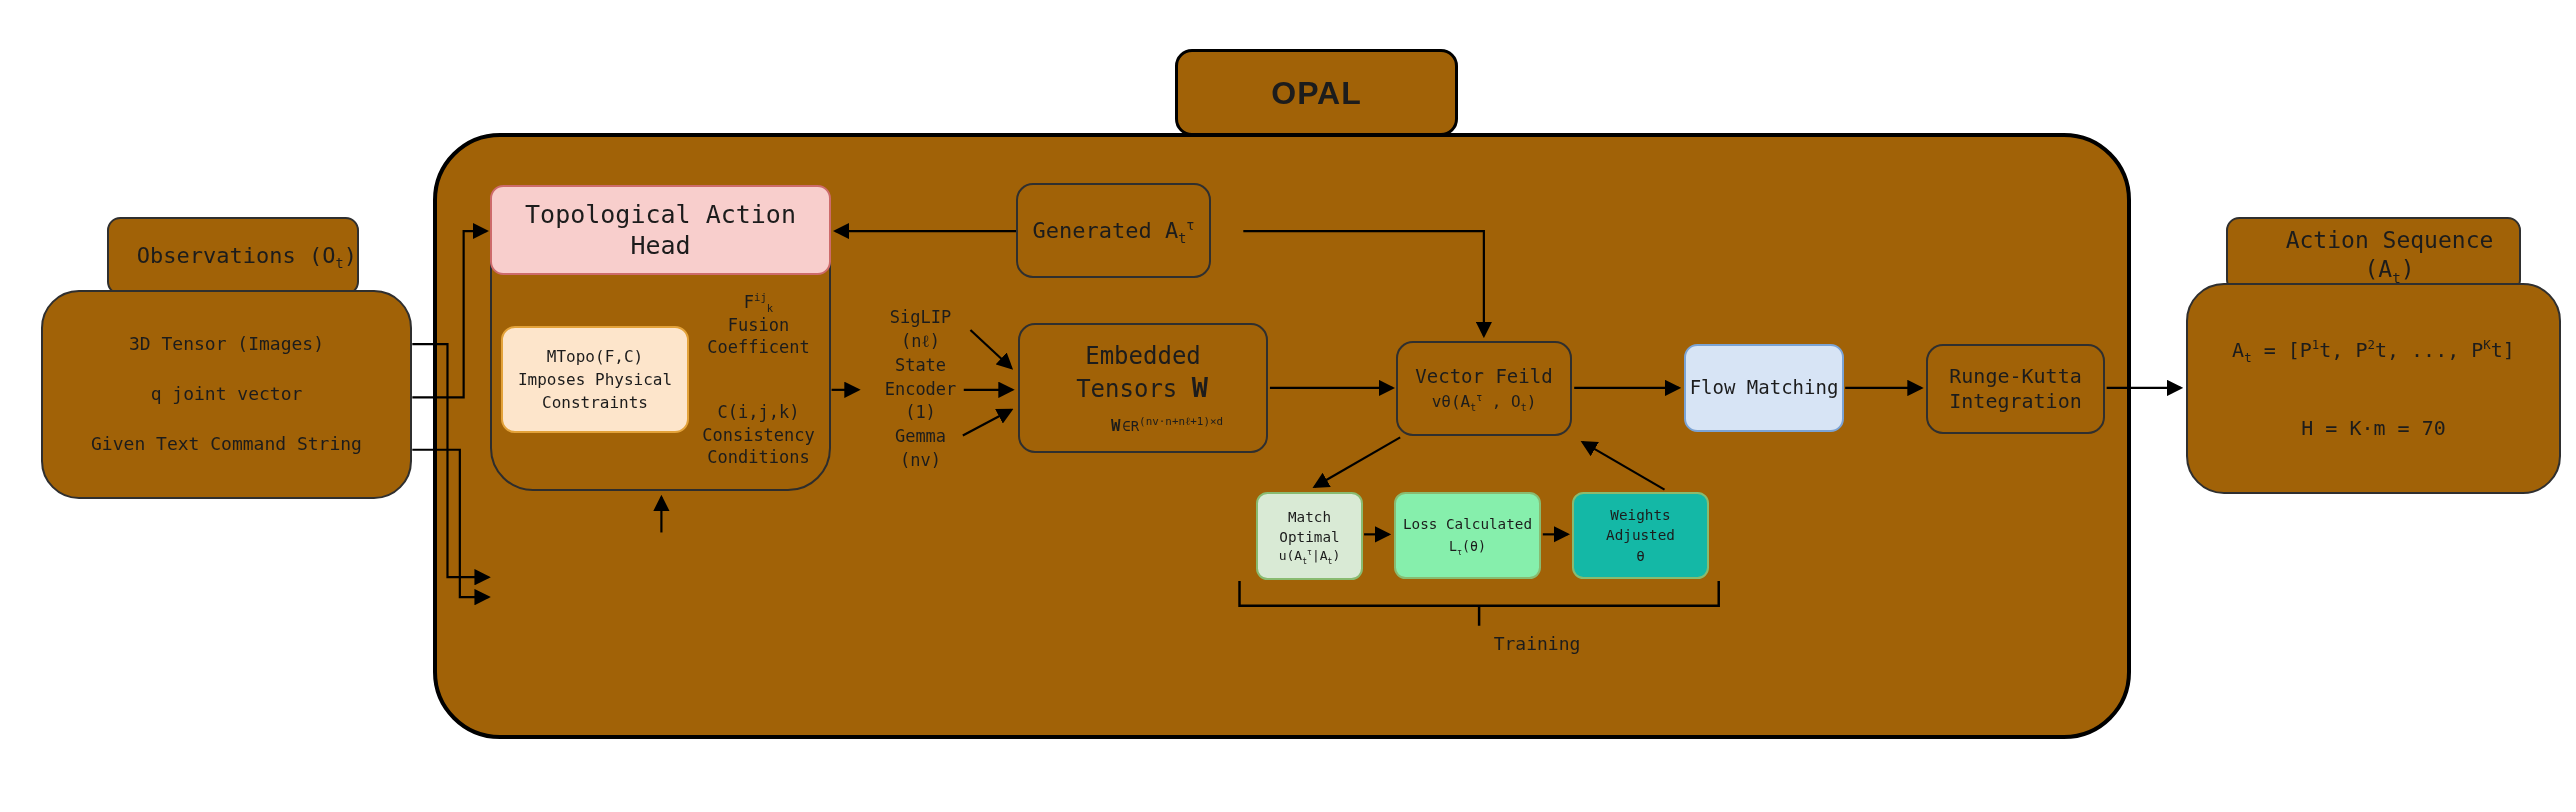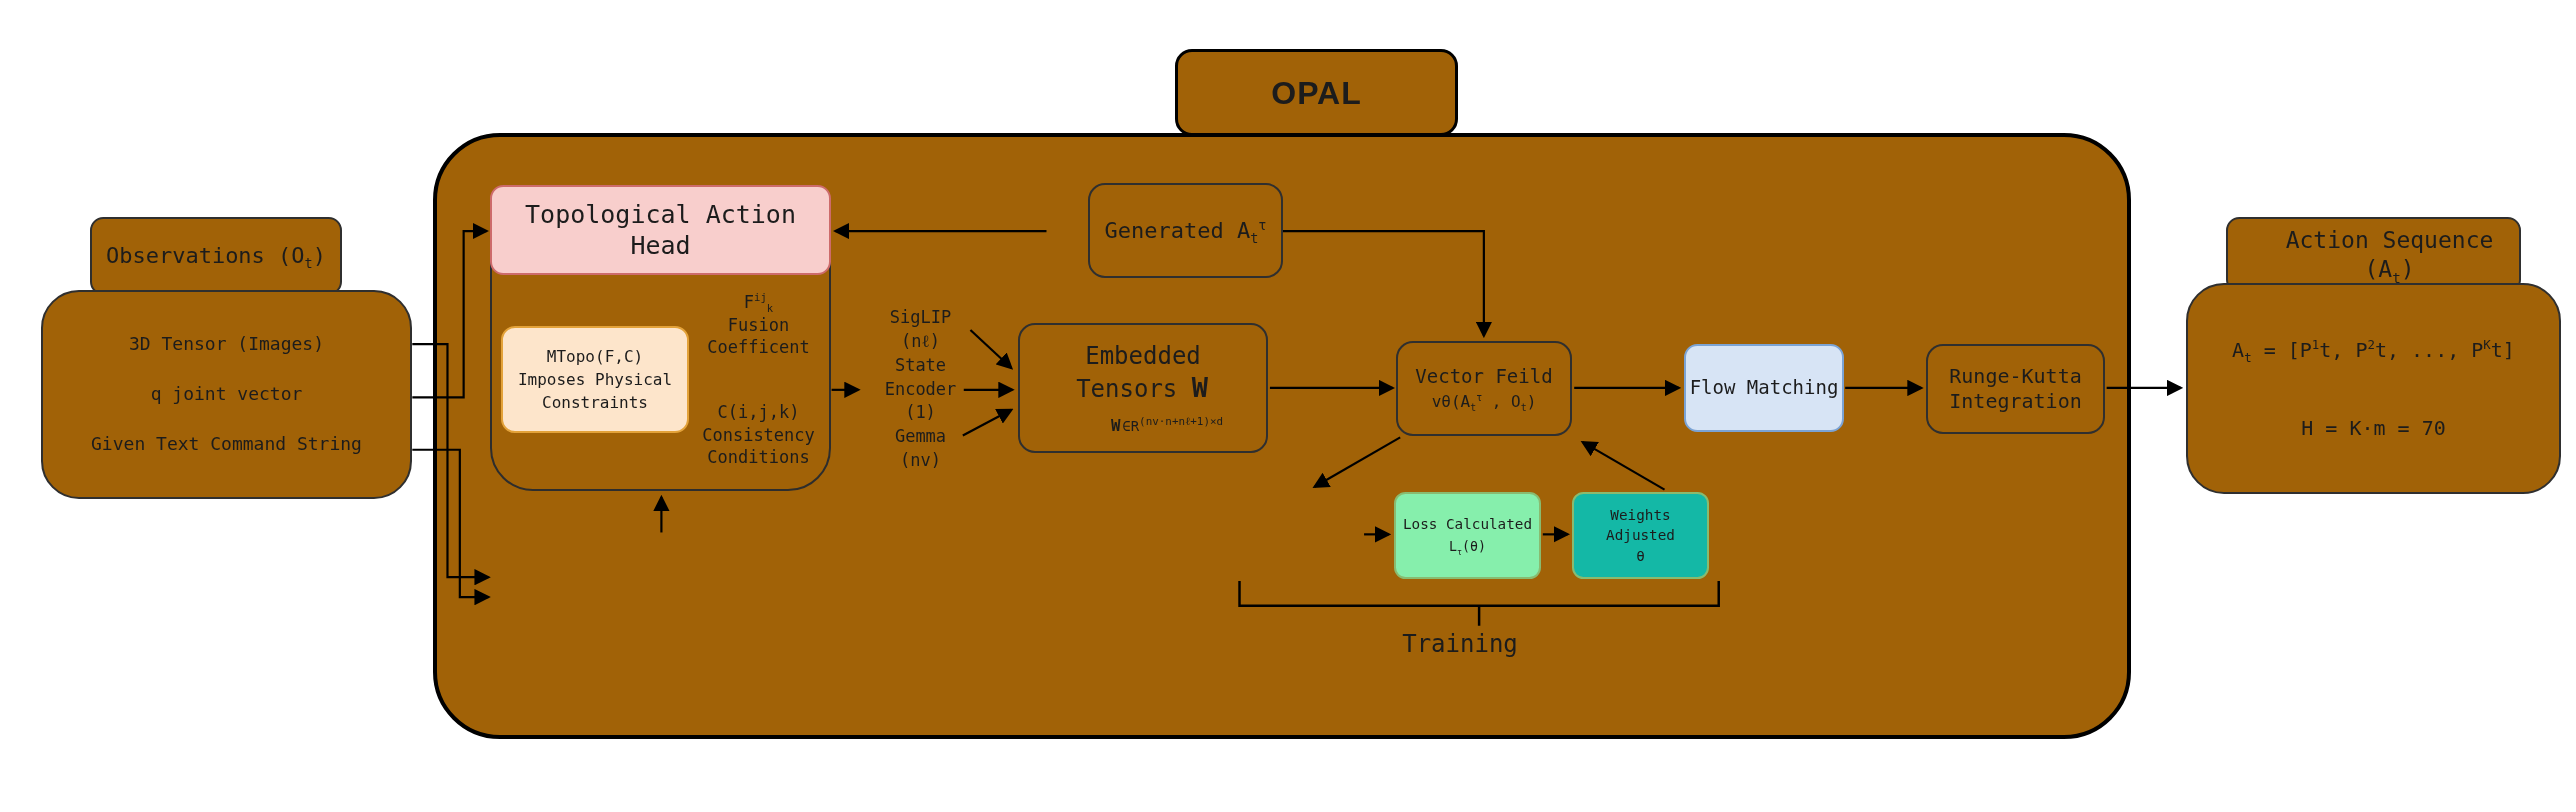--- a/index.html
+++ b/index.html
@@ -48,21 +48,21 @@
       <path d="M1434,562 L1460,562" marker-end="url(#arr)"></path>
       <path d="M1622,562 L1648,562" marker-end="url(#arr)"></path>
       <path stroke-width="2.6" d="M1303,611 L1303,637 L1807,637 L1807,611 M1555,637 L1555,658"></path>
     </g>
   </svg>
 
   <div class="box z4" style="left:1175px;top:49px;width:283px;height:87px;border:3.8px solid #000;border-radius:17px;">
     <span style="font-family:'Liberation Sans',sans-serif;font-weight:bold;font-size:32px;letter-spacing:1px;">OPAL</span>
   </div>
 
-  <div class="box z3" style="left:90px;top:217px;width:252px;height:78px;border-radius:13.3px;font-size:22px;">
+  <div class="box z3" style="left:107px;top:217px;width:252px;height:78px;border-radius:13.3px;font-size:22px;align-items:flex-end;">
     <span>Observations (O<sub>t</sub>)</span>
   </div>
   <div class="box z3" style="left:41px;top:290px;width:371px;height:209px;border-radius:38px;font-size:18px;justify-content:space-evenly;padding:13.3px 0;">
     <span>3D Tensor (Images)</span>
     <span>q joint vector</span>
     <span>Given Text Command String</span>
   </div>
 
   <div class="box z3" style="left:490px;top:185px;width:341px;height:306px;border-radius:17px 17px 43px 43px;border-color:#2d2d2d;"></div>
   <div class="box z3" style="left:490px;top:185px;width:341px;height:90px;border-radius:13.3px;background:#f8cecc;border-color:#cd6b6b;font-size:25px;">
@@ -99,48 +99,53 @@
     <span>Embedded</span>
     <span>
       <span>Tensors</span>
       <span class="fw">W</span>
     </span>
     <span style="font-size:14px;margin-top:11.4px;margin-left:48px;">
       <span class="fw">W</span><span>∈R</span><sup style="font-size:.78em;">(nv·n+nℓ+1)×d</sup>
     </span>
   </div>
 
-  <div class="box z3" style="left:1088px;top:183px;width:195px;height:95px;border-radius:17px;font-size:22px;">
+  <div class="box z3" style="left:1016px;top:183px;width:195px;height:95px;border-radius:17px;font-size:22px;">
     <span>Generated A<sub>t</sub><sup>τ</sup></span>
   </div>
 
   <div class="box z3" style="left:1396px;top:341px;width:176px;height:95px;border-radius:17px;font-size:19px;">
     <span>Vector Feild</span>
     <span style="font-size:16px;margin-top:3.8px;">vθ(A<sub>t</sub><sup>τ</sup> , O<sub>t</sub>)</span>
   </div>
 
   <div class="box z3" style="left:1684px;top:344px;width:160px;height:88px;border-radius:13.3px;background:#d7e4f5;border-color:#7ba3d4;font-size:19px;">
     <span>Flow Matching</span>
   </div>
 
   <div class="box z3" style="left:1926px;top:344px;width:179px;height:90px;border-radius:17px;font-size:20px;">
     <span>Runge-Kutta</span>
     <span>Integration</span>
   </div>
 
+  <div class="box z3" style="left:1256px;top:492px;width:107px;height:88px;border-radius:11.4px;background:#d9ead5;border-color:#89bb70;font-size:14.3px;line-height:1.4;">
+    <span>Match</span>
+    <span>Optimal</span>
+    <span style="font-size:13px;">u(A<sub>t</sub><sup>τ</sup>|A<sub>t</sub>)</span>
+  </div>
   <div class="box z3" style="left:1394px;top:492px;width:147px;height:87px;border-radius:11.4px;background:#86efac;border-color:#89bb70;font-size:14.3px;line-height:1.6;">
     <span>Loss Calculated</span>
     <span style="font-size:13.3px;">L<sub>τ</sub>(θ)</span>
   </div>
   <div class="box z3" style="left:1572px;top:492px;width:137px;height:87px;border-radius:11.4px;background:#14b8a6;border-color:#89bb70;font-size:14.3px;line-height:1.4;">
     <span>Weights</span>
     <span>Adjusted</span>
     <span>θ</span>
   </div>
-  <div class="box noborder z3" style="left:1398px;top:630px;width:124px;height:28.5px;font-size:24px;">
+  <div class="box noborder z3" style="left:1475px;top:630px;width:124px;height:28.5px;font-size:18px;">
     <span>Training</span>
   </div>
 
   <div class="box z3" style="left:2226px;top:217px;width:295px;height:76px;border-radius:13.3px;font-size:23px;padding-left:32px;">
     <span>Action Sequence (A<sub>t</sub>)</span>
   </div>
   <div class="box z4" style="left:2186px;top:283px;width:375px;height:211px;border-radius:38px;font-size:20px;line-height:1.3;gap:20px;">
     <span>A<sub>t</sub> = [P<sup>1</sup>t, P<sup>2</sup>t, ..., P<sup>K</sup>t]</span>
     <span style="margin-top:32px;">H = K·m = 70</span>
   </div>

